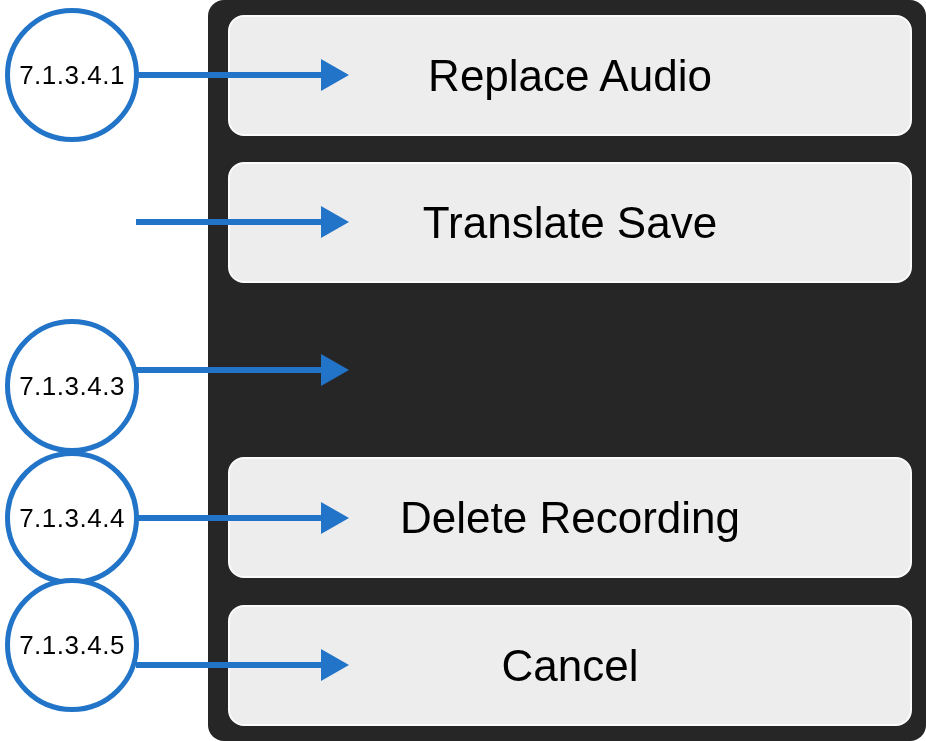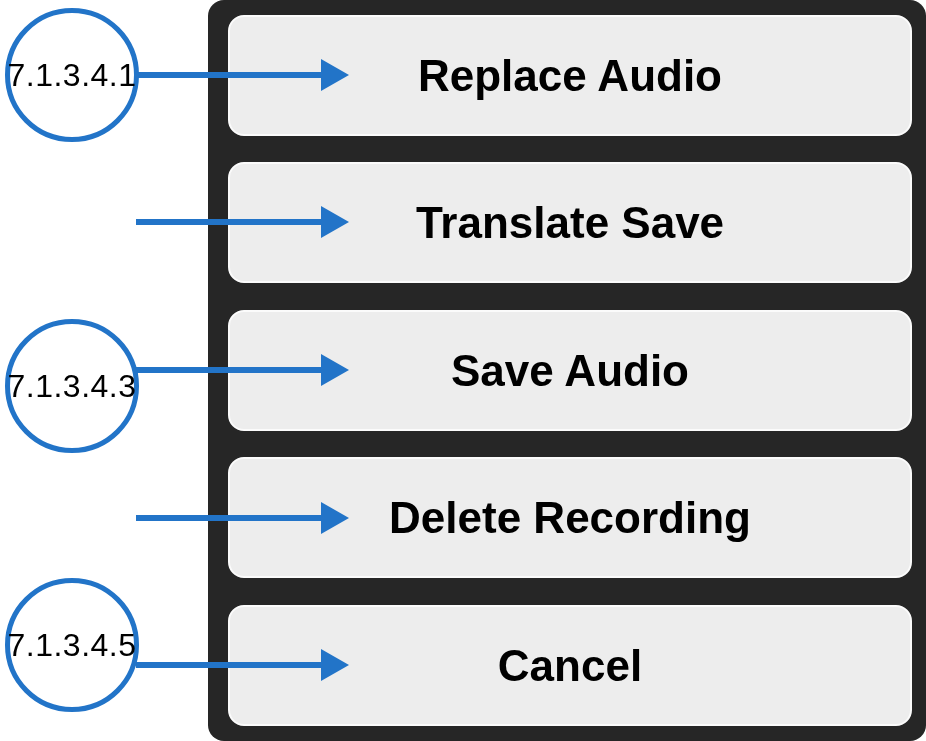--- a/index.html
+++ b/index.html
@@ -33,21 +33,21 @@
   .sheet-btn {
     position: absolute;
     left: 20px;
     width: 684px;
     height: 121px;
     background: var(--button-bg);
     border: 2px solid #fbfbfb;
     border-radius: 16px;
     font-family: "Liberation Sans", sans-serif;
     font-size: 44px;
-    font-weight: 700;
+    font-weight: 400;
     color: var(--button-text);
     text-align: center;
     line-height: 117px;
     cursor: pointer;
     padding: 0;
     display: block;
   }
   
   .callout {
     position: absolute;
@@ -56,21 +56,21 @@
     height: 134px;
     background: #ffffff;
     border: 5px solid var(--accent-blue);
     border-radius: 50%;
     display: flex;
     align-items: center;
     justify-content: center;
     z-index: 2;
   }
   .callout-label {
-    font-size: 32px;
+    font-size: 26px;
     color: var(--callout-text);
     letter-spacing: 0.5px;
     white-space: nowrap;
   }
   
   .arrow {
     position: absolute;
     left: 136px;
     width: 213px;
     height: 32px;
@@ -92,30 +92,32 @@
   }
 </style>
 </head>
 <body>
 
 <div class="canvas">
 
   <div class="sheet">
     <button class="sheet-btn" style="top:15px">Replace Audio</button>
     <button class="sheet-btn" style="top:162px">Translate Save</button>
-    <button class="sheet-btn" style="top:310px">Save Audio</button>
     <button class="sheet-btn" style="top:605px">Cancel</button>
     <button class="sheet-btn" style="top:457px">Delete Recording</button>
   </div>
 
   <div class="callout" style="top:8px">
     <span class="callout-label">7.1.3.4.1</span>
   </div>
   <div class="callout" style="top:319px">
     <span class="callout-label">7.1.3.4.3</span>
+  </div>
+  <div class="callout" style="top:451px">
+    <span class="callout-label">7.1.3.4.4</span>
   </div>
   <div class="callout" style="top:578px">
     <span class="callout-label">7.1.3.4.5</span>
   </div>
 
   <div class="arrow" style="top:59px">
     <span class="arrow-line"></span>
     <span class="arrow-head"></span>
   </div>
   <div class="arrow" style="top:206px">

